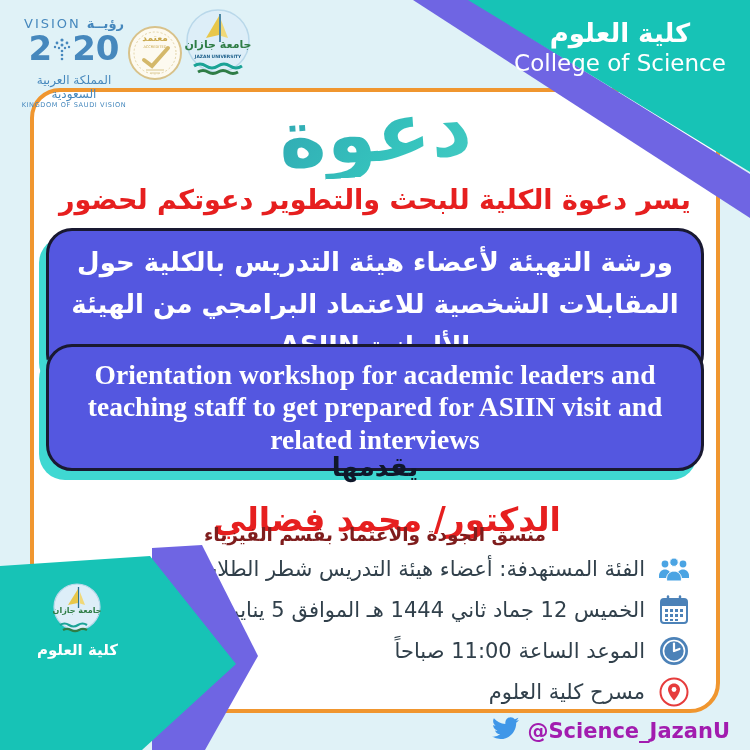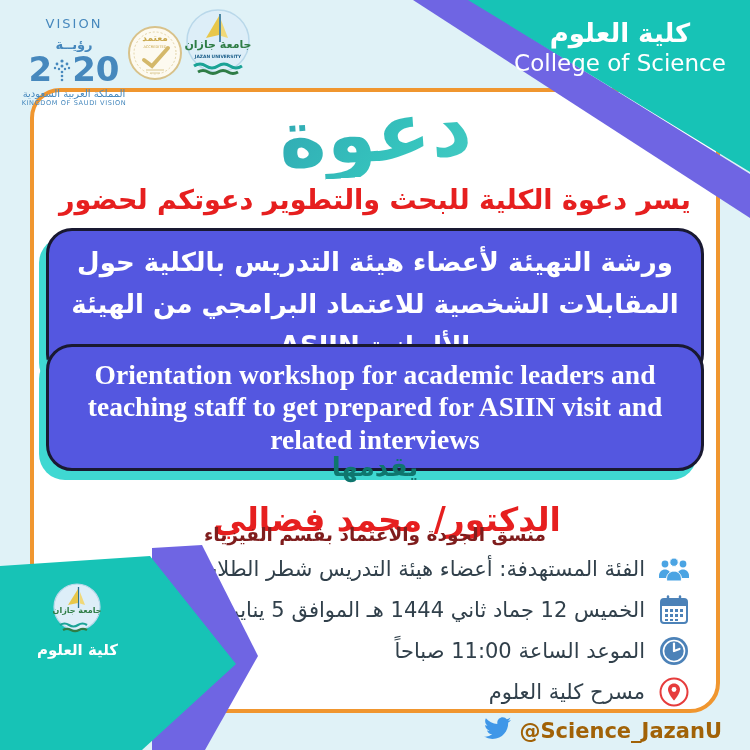--- a/index.html
+++ b/index.html
@@ -15,24 +15,24 @@
     background:#6f65e3;clip-path:polygon(152px 548px,202px 545px,258px 656px,205px 750px,152px 750px);z-index:27;}
   .bl-diamond{position:absolute;left:0;top:0;width:750px;height:750px;
     background:#17c3b6;clip-path:polygon(0 566px,150px 556px,236px 664px,142px 750px,0 750px);z-index:28;}
 
   
   .brand{position:absolute;top:18px;right:10px;width:240px;text-align:center;z-index:35;color:#fff;}
   .brand .ar{font-size:26px;font-weight:bold;}
   .brand .en{font-size:23px;margin-top:2px;}
 
   .vision{position:absolute;left:14px;top:16px;width:120px;color:#4688bd;z-index:20;text-align:center;}
-  .vision .l1{display:flex;justify-content:center;align-items:center;gap:6px;font-size:13px;letter-spacing:2px;flex-direction:column;}
+  .vision .l1{display:flex;justify-content:center;align-items:center;gap:6px;font-size:13px;letter-spacing:2px;}
   .vision .l1 .ar{font-size:13px;letter-spacing:0;font-weight:bold;}
   .vision .l2{display:flex;justify-content:center;align-items:center;font-size:34px;font-weight:bold;line-height:1;}
-  .vision .l3{font-size:10px;margin-top:2px;}
+  .vision .l3{font-size:12px;margin-top:8px;}
   .vision .l4{font-size:6.6px;letter-spacing:.6px;}
 
   .seal{position:absolute;left:128px;top:26px;width:54px;height:54px;z-index:20;}
   .jz-logo{position:absolute;left:184px;top:8px;width:68px;height:74px;z-index:20;}
 
   
   .card{position:absolute;left:30px;top:88px;width:690px;height:625px;background:#fff;
     border:4px solid #f0962f;border-radius:30px;box-sizing:border-box;z-index:10;}
 
   .daawa{position:absolute;left:30px;top:92px;width:690px;text-align:center;z-index:12;
@@ -43,42 +43,42 @@
   .intro{position:absolute;left:30px;top:184px;width:690px;text-align:center;z-index:12;
     color:#e61f1f;font-weight:bold;font-size:27px;direction:rtl;}
 
   .box{position:absolute;left:46px;width:658px;background:#5457e0;border:3px solid #191931;
     border-radius:26px;box-sizing:border-box;color:#fff;text-align:center;z-index:12;
     box-shadow:-7px 9px 0 0 #3fd8d2;}
   .box-ar{top:228px;padding:10px 20px;font-size:26px;font-weight:bold;direction:rtl;line-height:1.62;}
   .box-en{top:344px;padding:12px 16px;font-family:"Liberation Serif","DejaVu Serif",serif;
     font-size:27.5px;font-weight:bold;line-height:1.18;}
 
-  .by{position:absolute;left:30px;top:452px;width:690px;text-align:center;color:#0f766e;
+  .by{position:absolute;left:30px;top:452px;width:690px;text-align:center;color:#0f172a;
     font-weight:bold;font-size:26px;direction:rtl;z-index:12;}
   .presenter{position:absolute;left:30px;top:500px;width:690px;text-align:center;color:#e61f1f;
     font-weight:bold;font-size:33px;direction:rtl;z-index:12;margin-left:12px;}
   .ptitle{position:absolute;left:30px;top:524px;width:690px;text-align:center;color:#7f1d1d;
     font-weight:bold;font-size:18.5px;direction:rtl;z-index:12;}
 
   
   .details{position:absolute;left:90px;top:552px;width:600px;display:flex;flex-direction:column;
     gap:7px;direction:rtl;z-index:12;}
   .drow{display:flex;align-items:center;gap:13px;height:34px;}
   .drow .ic{width:32px;height:32px;flex:0 0 32px;display:flex;align-items:center;justify-content:center;}
   .drow .tx{font-size:21px;color:#31404b;}
 
   
   .badge-logo{position:absolute;left:52px;top:583px;width:50px;height:56px;z-index:31;}
   .badge-name{position:absolute;left:35px;top:641px;width:85px;text-align:center;color:#fff;
     font-weight:bold;font-size:15px;z-index:31;direction:rtl;}
 
   
-  .twitter{position:absolute;right:28px;top:717px;display:flex;align-items:center;gap:8px;
-    z-index:12;color:#a16207;font-size:21px;font-weight:bold;cursor:pointer;}
+  .twitter{position:absolute;right:20px;top:717px;display:flex;align-items:center;gap:8px;
+    z-index:12;color:#a21caf;font-size:21px;font-weight:bold;cursor:pointer;}
 </style>
 </head>
 <body>
 
 <div class="stage">
 
   <div class="purple-band"></div>
   <div class="teal-wedge"></div>
   <div class="bl-purple"></div>
   <div class="bl-diamond"></div>

